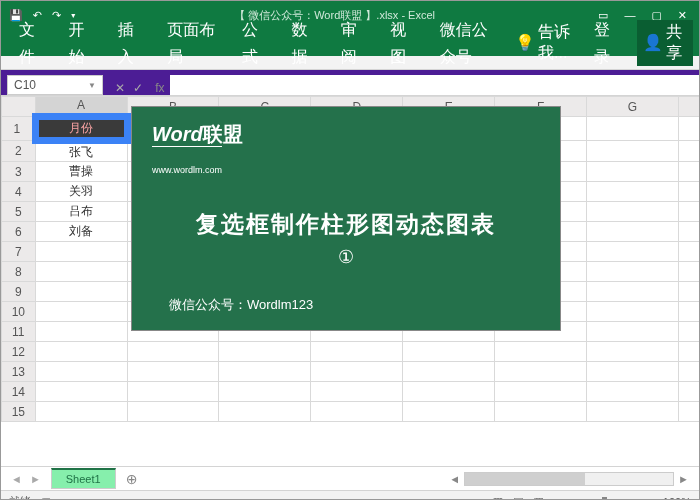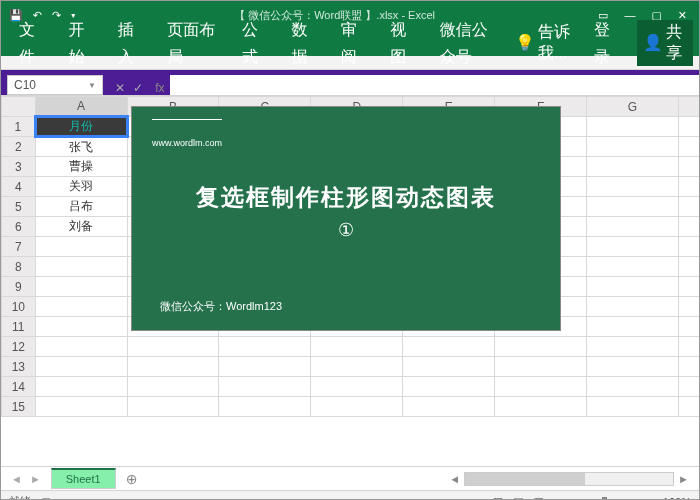--- a/index.html
+++ b/index.html
@@ -21,30 +21,30 @@
 .fxbtns{display:flex;gap:8px;padding:0 6px;color:#aaa}
 .fxlabel{padding:0 6px;color:#888}
 .fxinput{flex:1;height:20px;border:none;padding:0 4px}
 .gridwrap{position:relative;height:370px;overflow:hidden;background:#fff}
 table{border-collapse:collapse;table-layout:fixed;width:770px}
 th,td{border:1px solid #d9d9d9;font-size:12px;text-align:center;height:20px;font-weight:normal;color:#333;background:#fff}
 th{background:#eceaea;color:#555}
 .corner{width:30px;background:#eceaea}
 .colh{width:82px}
 .rowh{width:30px;background:#eceaea}
-td.sel{background:#3a3a3a;color:#14b8a6;border:3px solid #3b82f6}
+td.sel{background:#3a3a3a;color:#fca5a5;border:7px solid #3b82f6}
 th.hA{background:#d4d4d4;border-bottom:2px solid #1f7246}
 th.h1{border-right:2px solid #1f7246}
 .overlay{position:absolute;left:130px;top:10px;width:430px;height:225px;background:#24714b;color:#fff;padding:14px 20px;border:1px solid #888}
 .overlay .logo{font-size:20px;font-weight:bold;font-style:italic}
 .overlay .logo b{font-style:normal}
 .overlay .sub{font-size:9px;border-top:1px solid #fff;display:inline-block;padding-top:18px;margin-top:-2px}
 .overlay .main{font-size:23px;font-weight:bold;text-align:center;margin-top:32px;letter-spacing:2px}
 .overlay .num{text-align:center;font-size:18px;margin-top:6px}
-.overlay .foot{position:absolute;bottom:16px;left:28px;font-size:11px}
+.overlay .foot{position:absolute;bottom:16px;left:37px;font-size:13px}
 .sheettabs{height:24px;background:#fff;border-top:1px solid #d4d4d4;display:flex;align-items:center;font-size:11px;color:#666}
 .sheetnav{display:flex;gap:8px;padding:0 10px;color:#aaa}
 .sheet{padding:3px 14px;border:1px solid #ccc;border-top:2px solid #1f7246;background:#86efac;color:#1f7246}
 .addsheet{padding:0 10px;font-size:14px;color:#888}
 .hscroll{flex:1;display:flex;justify-content:flex-end;align-items:center;padding:0 6px}
 .htrack{width:210px;height:14px;border:1px solid #ccc;background:#f0f0f0;position:relative}
 .hthumb{position:absolute;left:0;top:0;width:120px;height:12px;background:#cfcfcf}
 .statusbar{height:22px;background:#f3f3f3;border-top:1px solid #d4d4d4;display:flex;align-items:center;font-size:11px;color:#555;padding:0 8px}
 .statusbar .s1{flex:1;display:flex;gap:10px;align-items:center}
 .viewbtns{display:flex;gap:10px;padding:0 8px;color:#666}
@@ -285,20 +285,21 @@
           <td></td>
           <td></td>
           <td></td>
           <td></td>
           <td></td>
         </tr>
   </tbody>
     </table>
 
   <div class="overlay">
+    <div class="logo"><span>Word</span><b>联盟</b></div>
     <div class="sub">www.wordlm.com</div>
     <div class="main">复选框制作柱形图动态图表</div>
     <div class="num">①</div>
     <div class="foot">微信公众号：Wordlm123</div>
   </div>
 </div>
 
 <div class="sheettabs">
   <div class="sheetnav">
     <span class="icon">◄</span>

